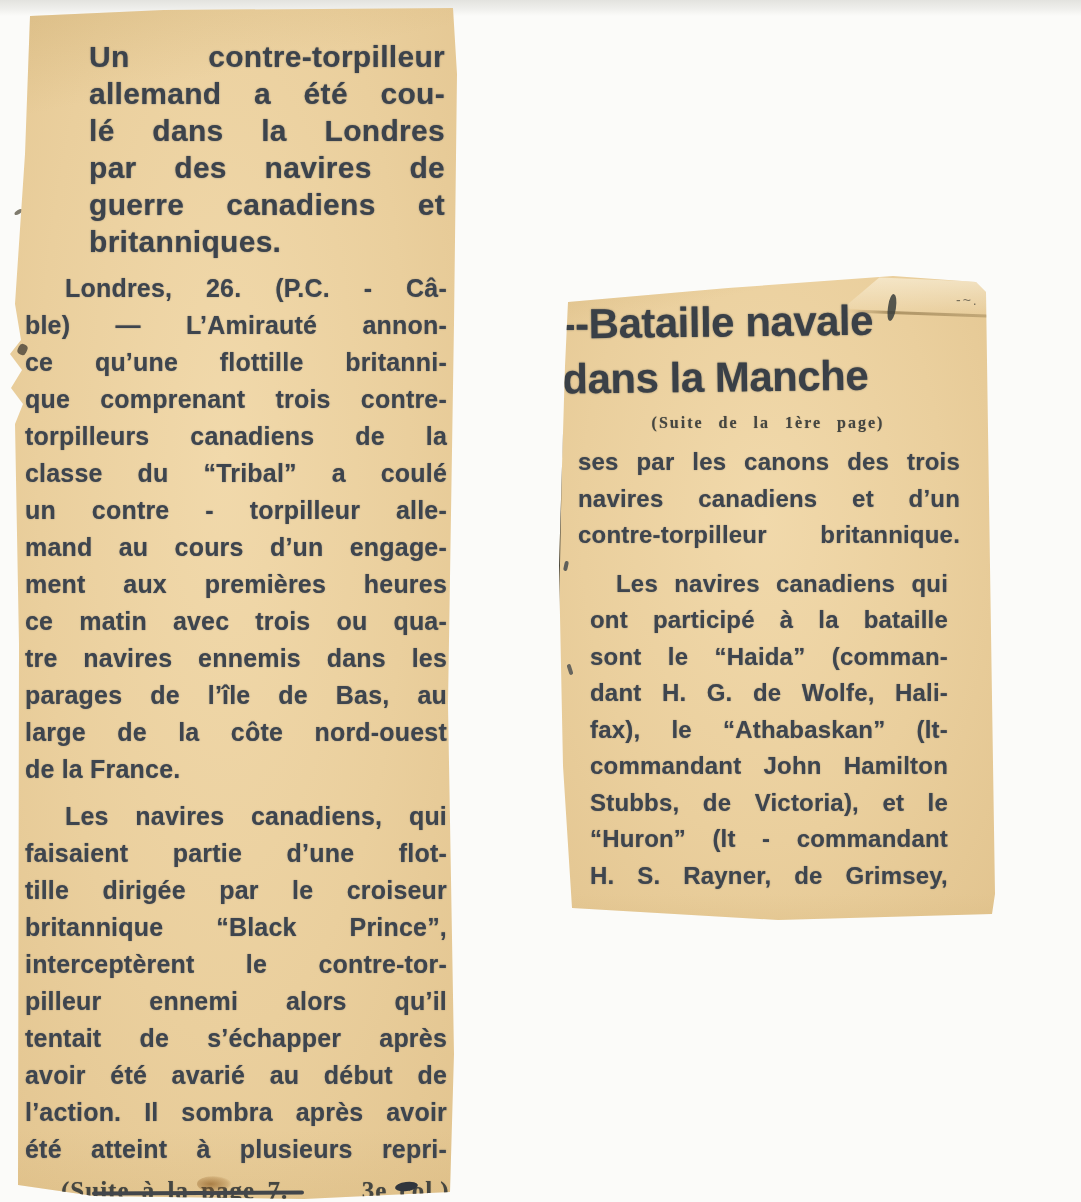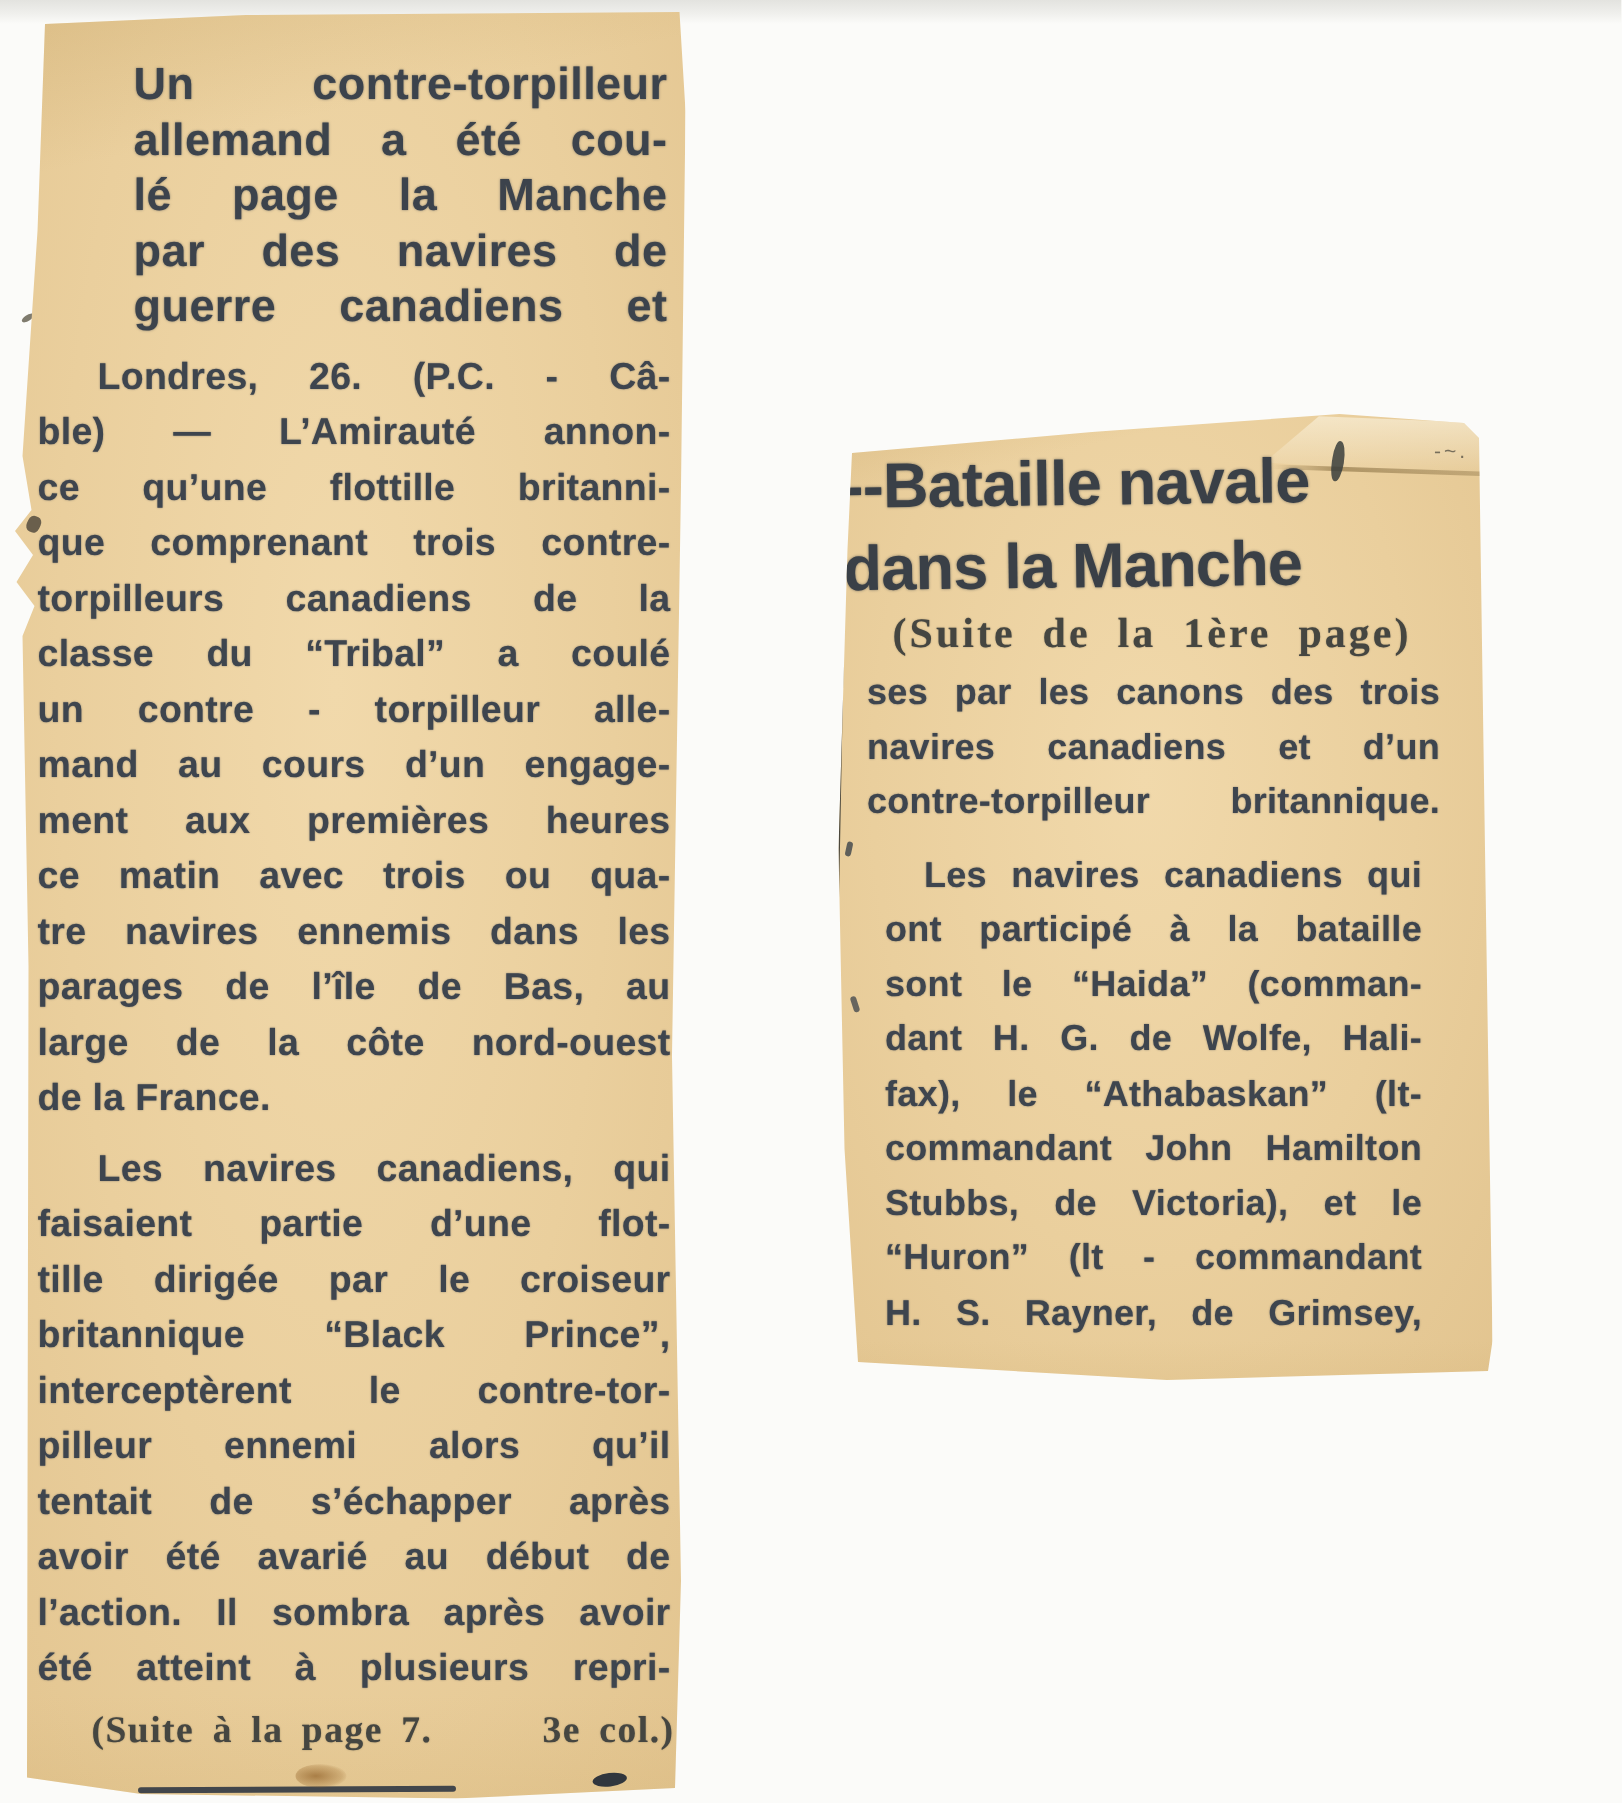--- a/index.html
+++ b/index.html
@@ -60,21 +60,21 @@
     margin:9px 0 0 36px;font-size:25px;line-height:28px;white-space:pre;word-spacing:5px;
   }
   .right-col{left:30px;top:14px;width:382px;font-size:24px;line-height:36.5px;}
   .right-headline{
     margin:14px 0 2px -16px;width:410px;
     font-size:42px;line-height:55px;letter-spacing:-.5px;white-space:pre-line;
     color:#3a4047;text-shadow:0 0 1.8px rgba(48,54,62,.65);
     transform:rotate(-.7deg);
   }
   .right-note{
-    text-align:center;font-size:28px;line-height:30px;margin:4px 0 6px -6px;width:392px;
+    text-align:center;font-size:16px;line-height:30px;margin:4px 0 6px -6px;width:392px;
     word-spacing:9px;letter-spacing:2px;
   }
   .right-para2 .jlines{text-indent:26px;}
   
   .rule-bottom{
     position:absolute;left:88px;top:1187px;width:212px;height:3.5px;
     background:#42464b;transform:rotate(-.3deg);border-radius:2px;
   }
   .column-rule{
     position:absolute;left:13px;top:38px;width:4px;height:600px;
@@ -132,23 +132,24 @@
   <div class="scanner-band"></div>
   <span class="bg-speck"></span>
 
   <article class="clip clip-left">
     <div class="paper">
       <span class="edge-nick-mark"></span>
       <div class="col left-col news">
         <h2 class="left-headline" style="margin-top:12px;">
           <span class="jlines">Un contre-torpilleur
 allemand a été cou-
-lé page la Manche
+lé dans la Londres
 par des navires de
 guerre canadiens et</span>
+          <span class="lline">britanniques.</span>
         </h2>
         <p class="left-para1" style="margin:0;">
           <span class="jlines">Londres, 26. (P.C. - Câ-
 ble) — L’Amirauté annon-
 ce qu’une flottille britanni-
 que comprenant trois contre-
 torpilleurs canadiens de la
 classe du “Tribal” a coulé
 un contre - torpilleur alle-
 mand au cours d’un engage-

